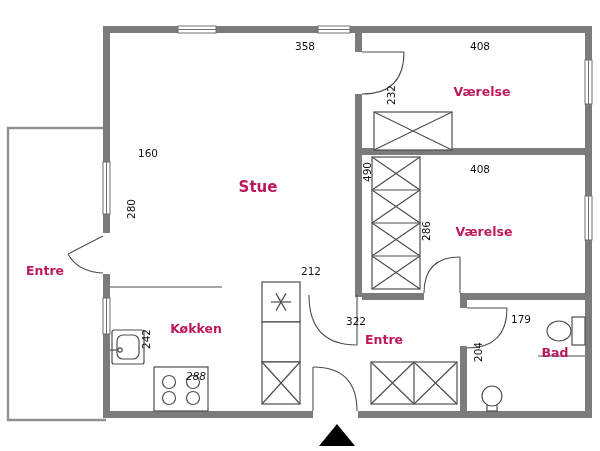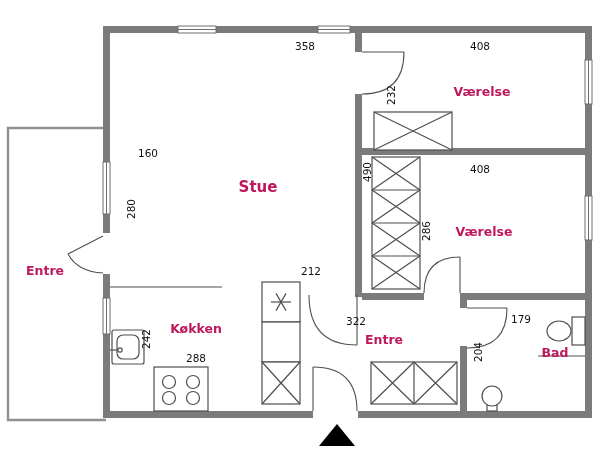--- a/index.html
+++ b/index.html
@@ -159,16 +159,16 @@
     <span class="lbl rot" style="left:391px;top:95px;">232</span>
     <span class="lbl rot" style="left:367px;top:172px;">490</span>
     <span class="lbl" style="left:480px;top:169px;">408</span>
     <span class="lbl rot" style="left:426px;top:231px;">286</span>
     <span class="lbl" style="left:148px;top:153px;">160</span>
     <span class="lbl rot" style="left:131px;top:209px;">280</span>
     <span class="lbl" style="left:311px;top:271px;">212</span>
     <span class="lbl" style="left:356px;top:321px;">322</span>
     <span class="lbl" style="left:521px;top:319px;">179</span>
     <span class="lbl rot" style="left:146px;top:339px;">242</span>
-    <span class="lbl" style="left:196px;top:358px;">288</span>
+    <span class="lbl" style="left:196px;top:376px;font-style:italic;">288</span>
     <span class="lbl rot" style="left:478px;top:352px;">204</span>
   </div>
 </div>
 
 </body></html>

